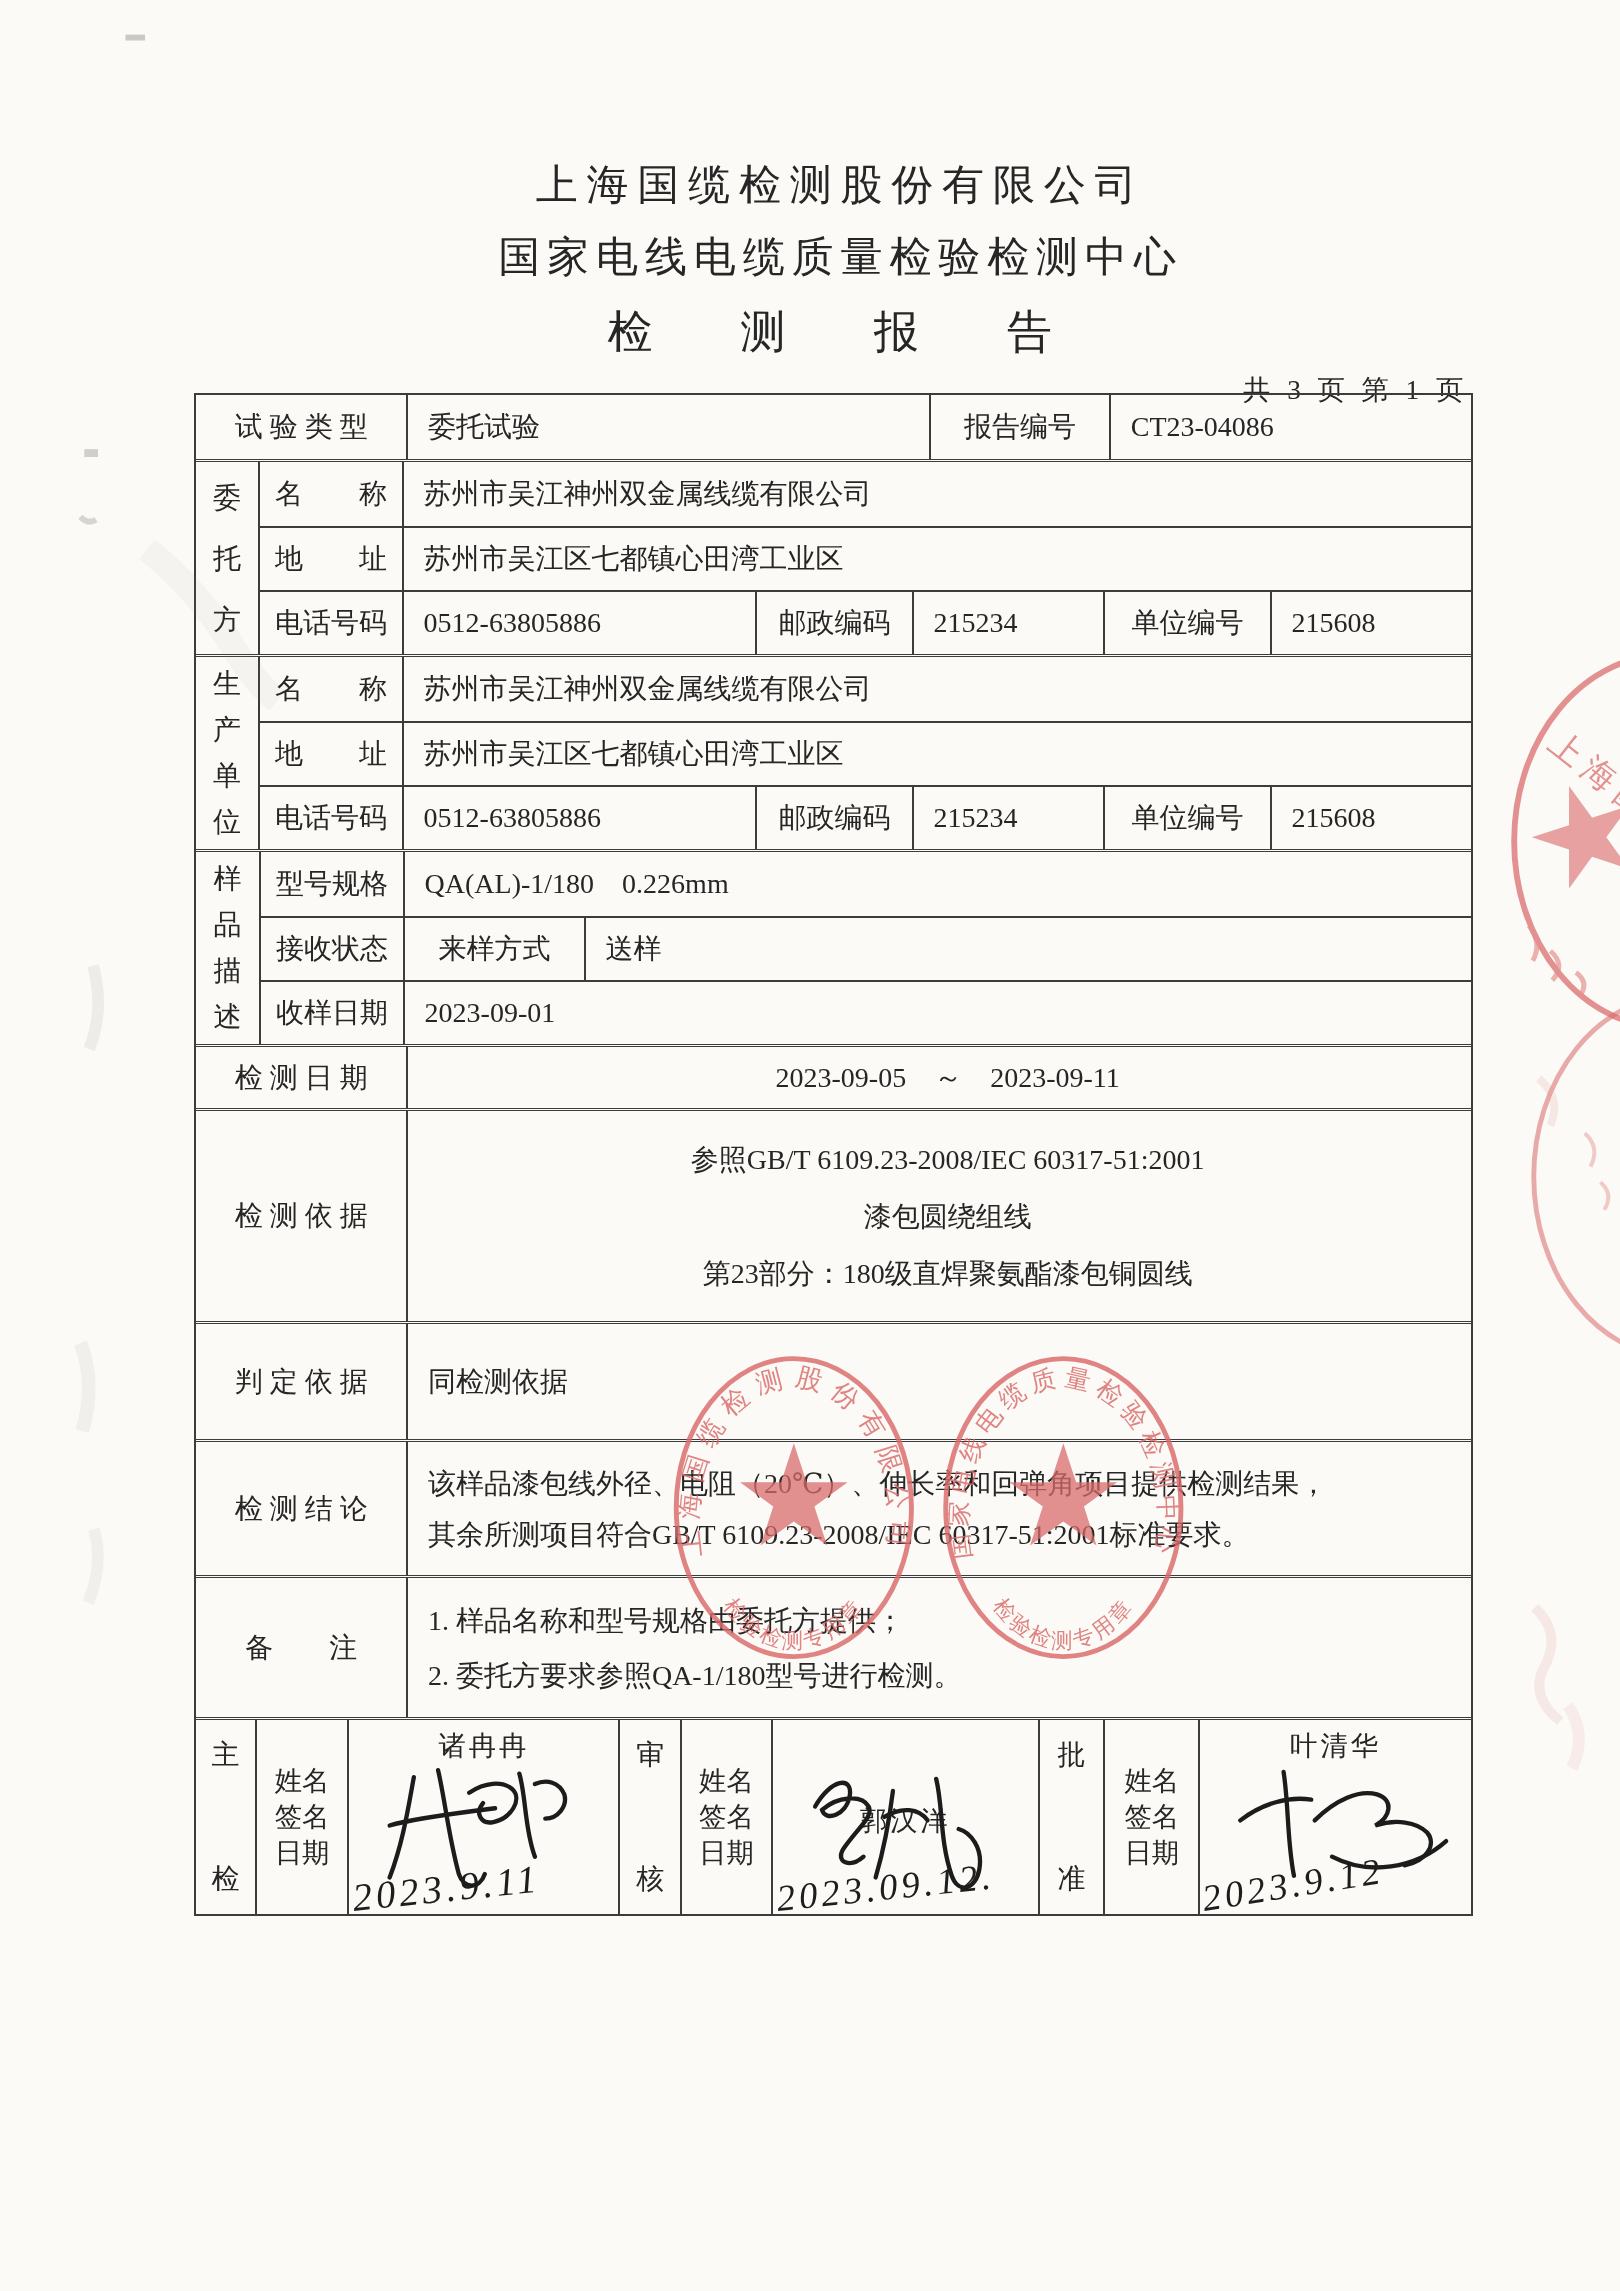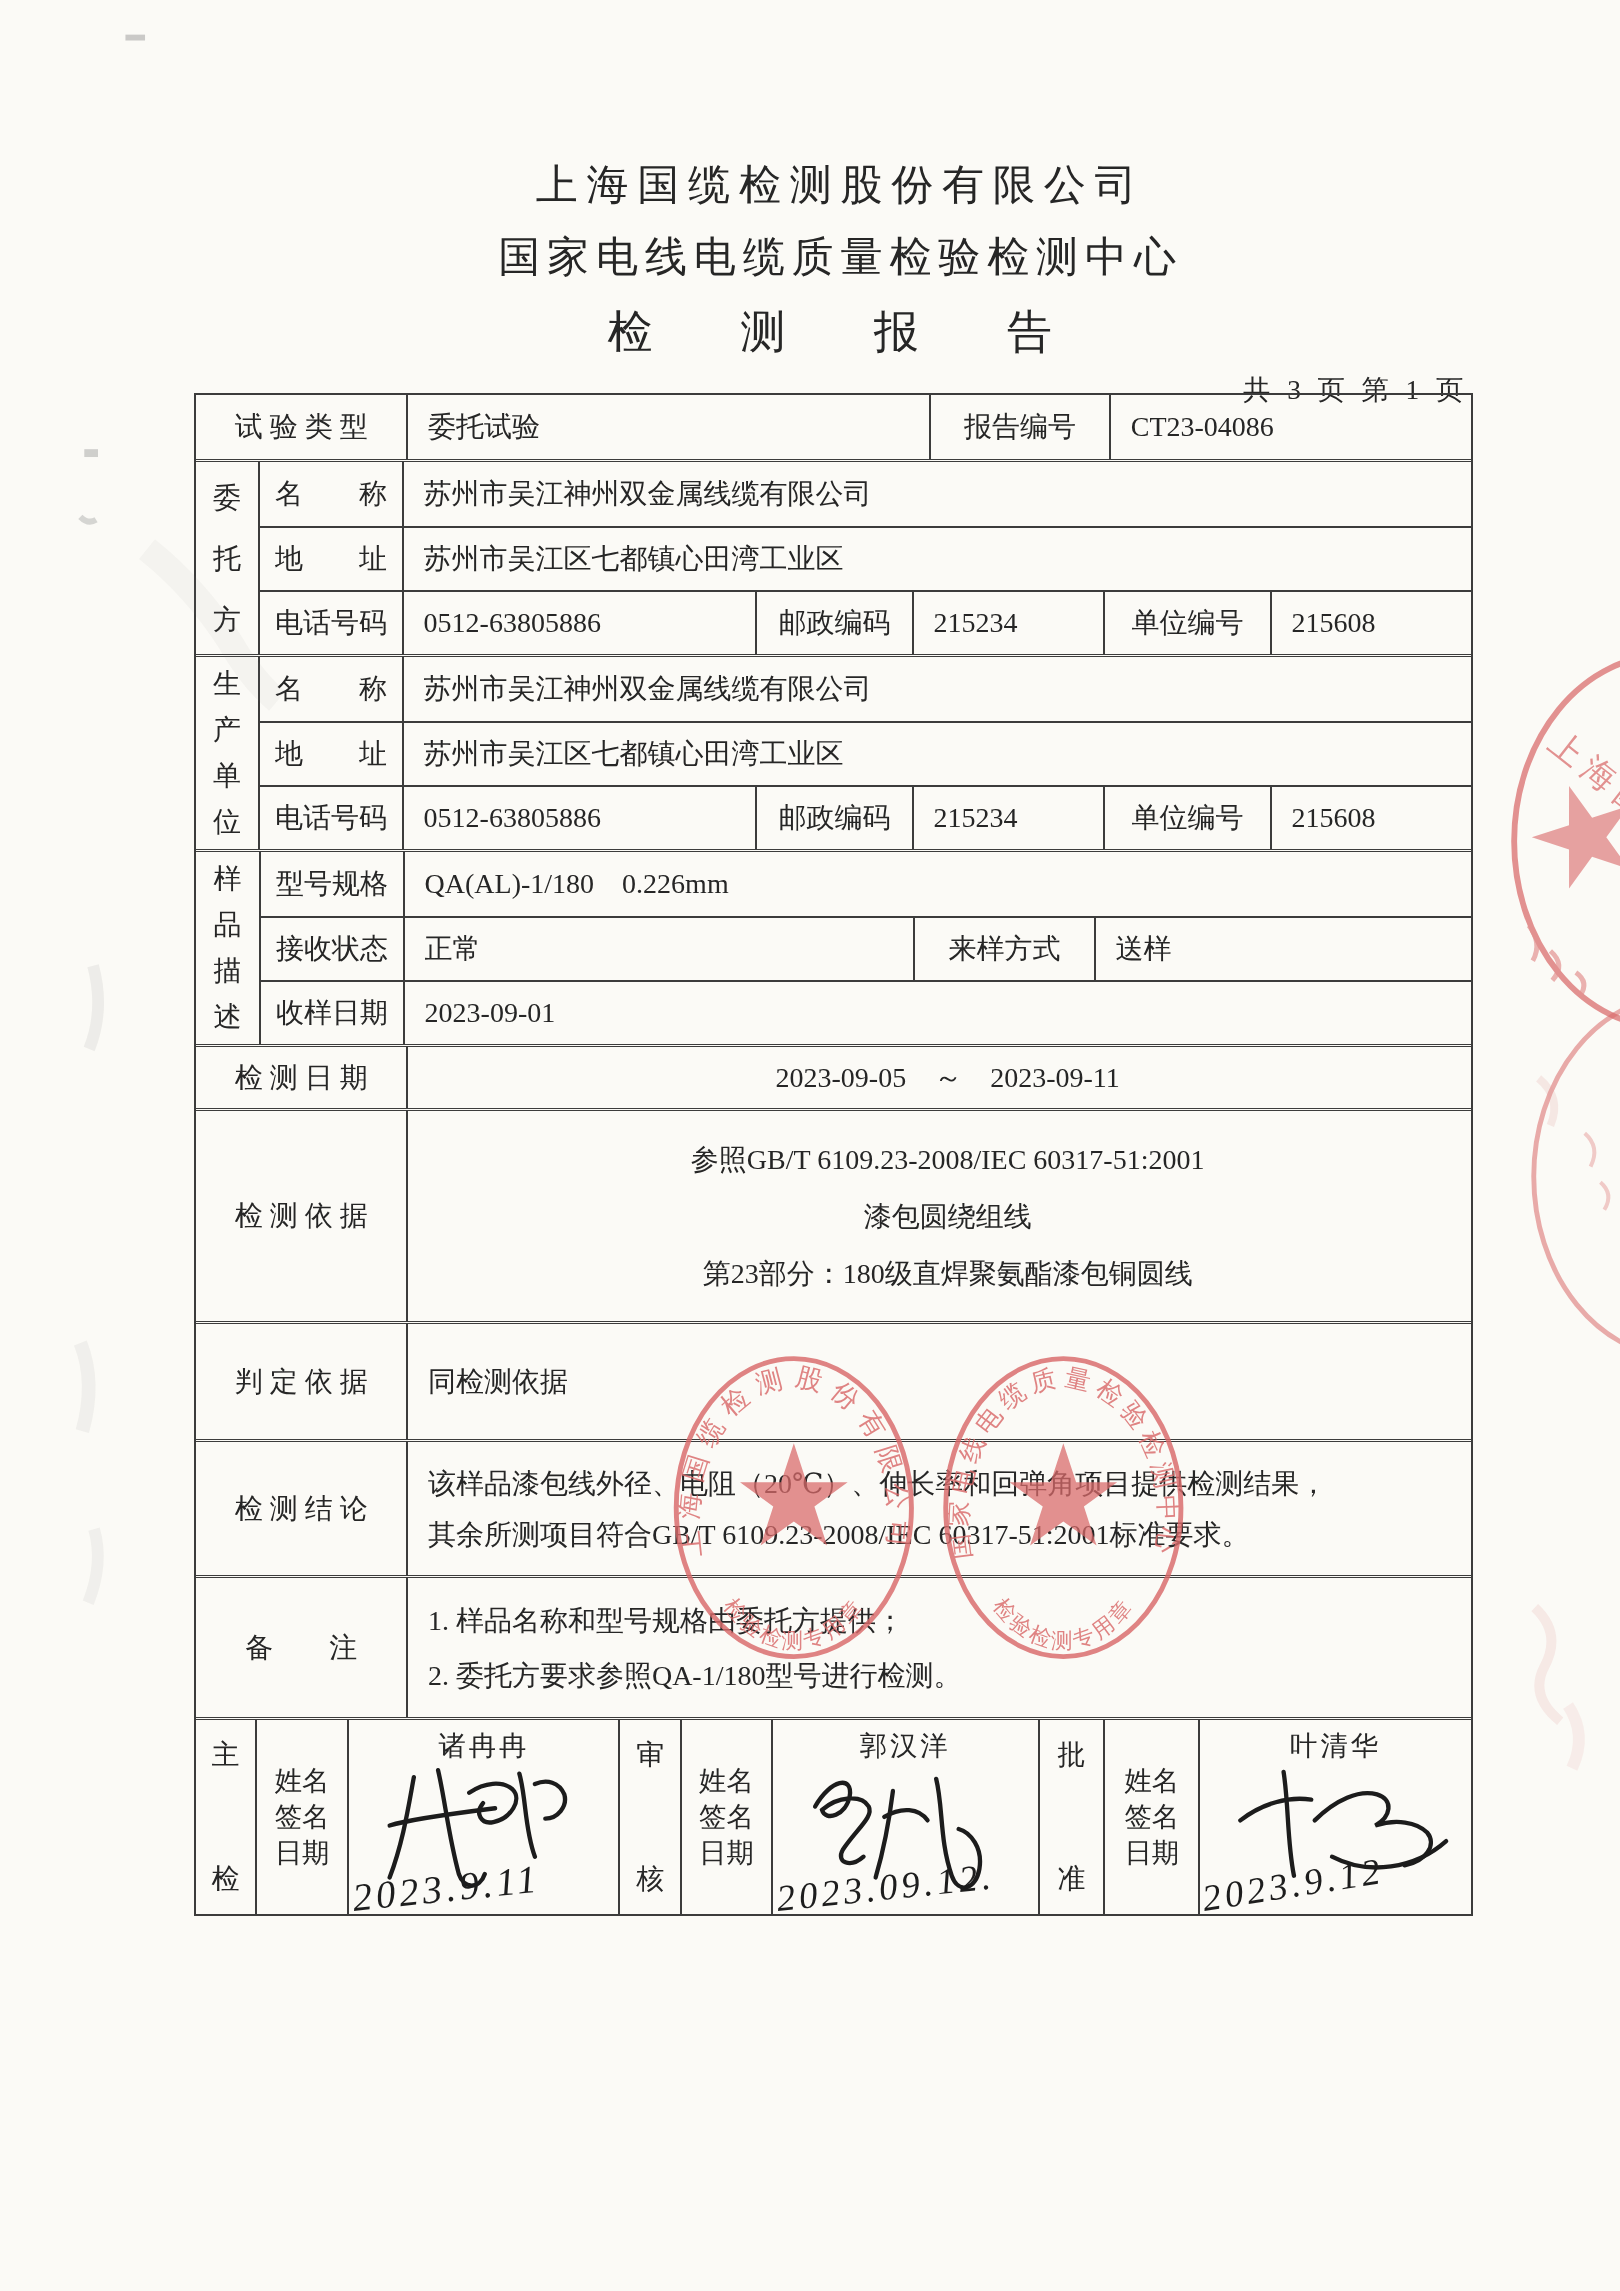--- a/index.html
+++ b/index.html
@@ -149,21 +149,20 @@
 品
 描
 述</div>
       <div class="grpbody">
         <div class="row h65">
           <div class="cell lab" style="width:142px;">型号规格</div>
           <div class="cell val" style="width:1068px;">QA(AL)-1/180　0.226mm</div>
         </div>
         <div class="row h65 inner-top">
           <div class="cell lab" style="width:142px;">接收状态</div>
-          <div class="cell val" style="width:510px;">正常</div>
           <div class="cell lab" style="width:181px;">来样方式</div>
           <div class="cell val" style="width:377px;">送样</div>
         </div>
         <div class="row h65 inner-top">
           <div class="cell lab" style="width:142px;">收样日期</div>
           <div class="cell val" style="width:1068px;">2023-09-01</div>
         </div>
       </div>
     </div>
 
@@ -223,21 +222,21 @@
 
       <div class="cell rolecell" style="width:62px;">
         <span>审</span>
         <span>核</span>
       </div>
       <div class="cell fldcell" style="width:91px;">
         <span>姓名</span>
         <span>签名</span>
         <span>日期</span>
       </div>
-      <div class="cell sigval" style="width:268px;">
+      <div class="cell sigval" style="width:268px;justify-content:center;">
         <span class="signame">郭汉洋</span>
         <svg class="scribble" viewBox="0 0 273 170">
           <g fill="none" stroke="#1c1c1c" stroke-width="5" stroke-linecap="round">
             <path d="M32,70 C50,38 76,34 72,58 C68,80 44,88 40,74 C58,58 86,56 94,70 C100,82 80,96 64,120 C56,134 72,142 88,128"></path>
             <path d="M122,52 C118,84 112,118 102,152"></path>
             <path d="M112,82 C132,70 152,72 162,86"></path>
             <path d="M172,38 C180,70 176,110 190,150 C198,172 218,166 222,142 C226,118 212,100 198,96"></path>
           </g>
         </svg>
         <div class="handdate" style="font-size:37px;">2023.09.12.</div>

